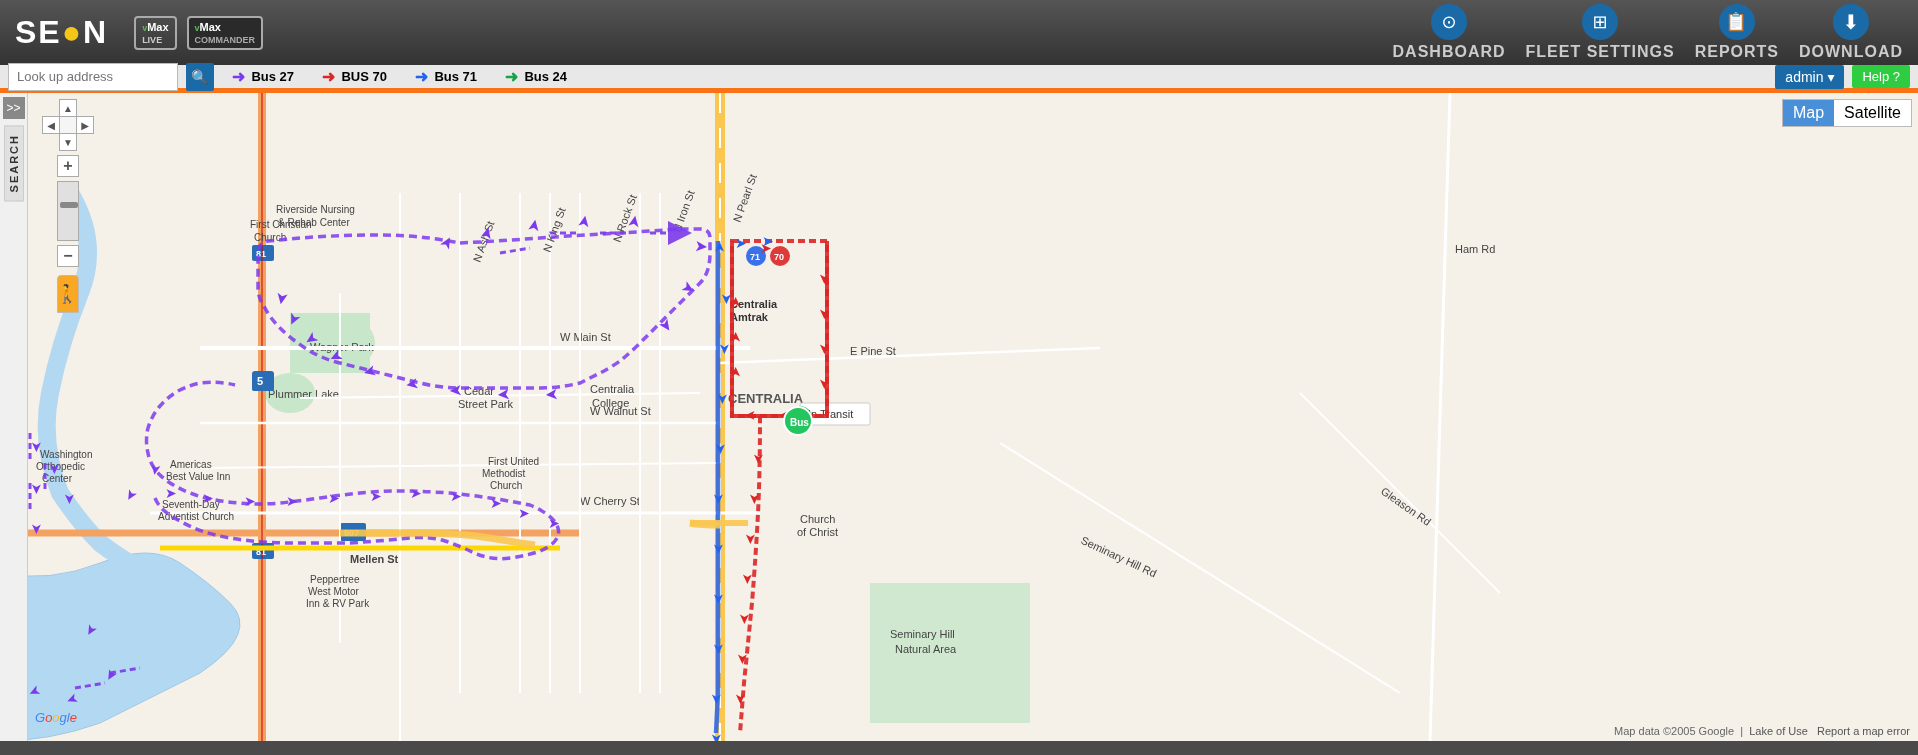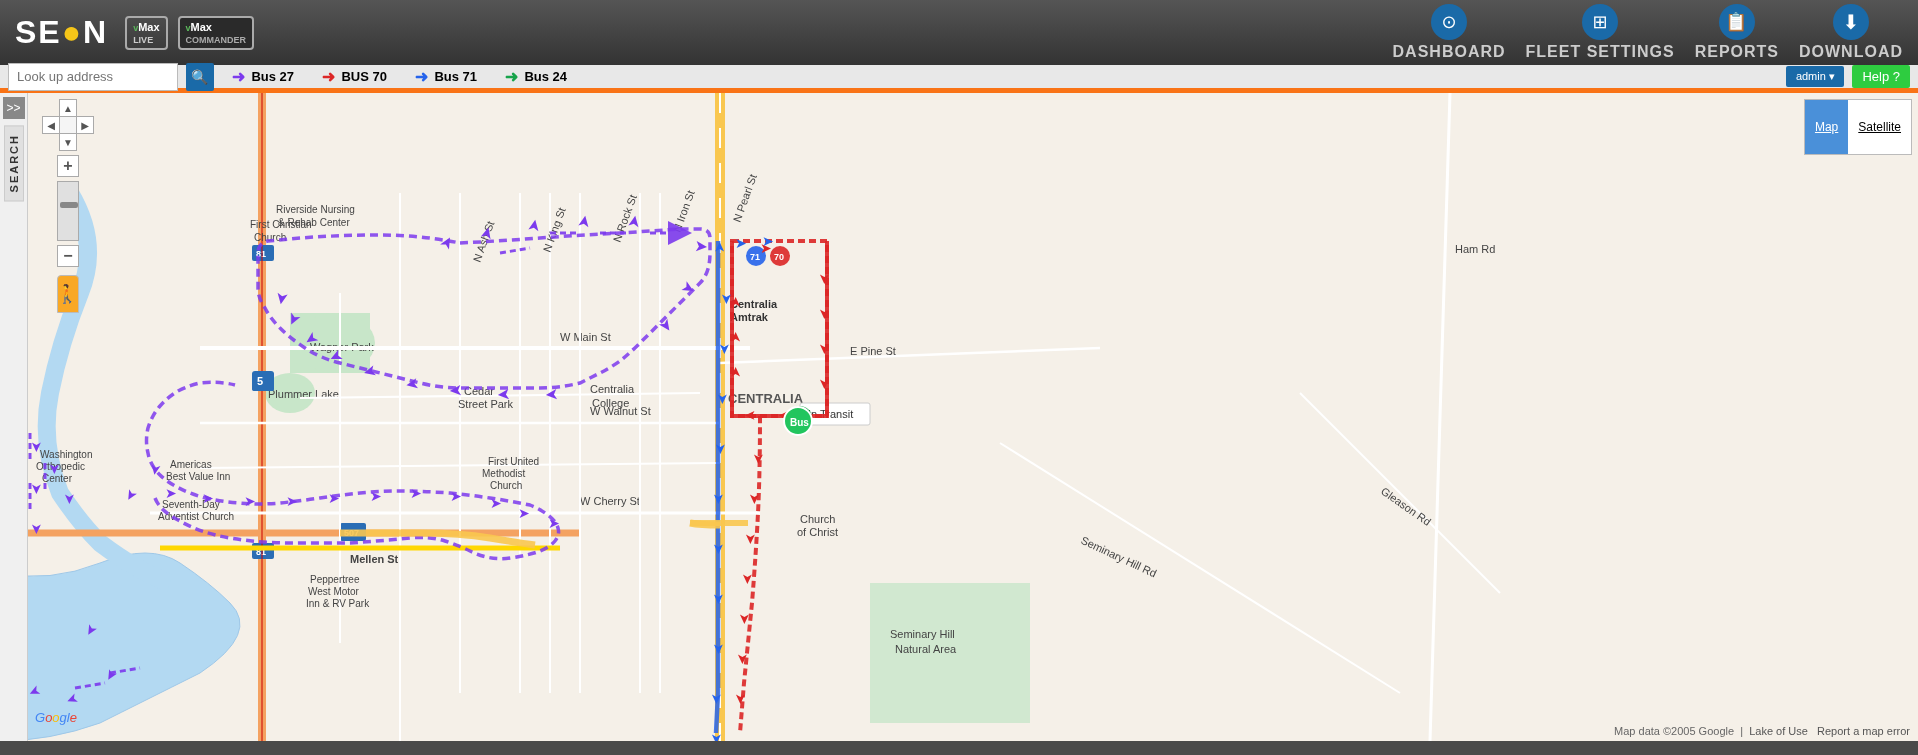--- a/index.html
+++ b/index.html
@@ -13,21 +13,21 @@
       display: flex;
       align-items: center;
       padding: 0 15px;
       gap: 10px;
     }
     #logo-seon {
       font-size: 32px;
       font-weight: bold;
       color: white;
       letter-spacing: 2px;
-      margin-right: 7px;
+      margin-right: 16px;
     }
     #logo-seon span { color: #f5c518; }
     .vmax-badge {
       border: 2px solid #aaa;
       border-radius: 4px;
       padding: 3px 6px;
       color: white;
       font-size: 11px;
       font-weight: bold;
       background: transparent;
@@ -122,21 +122,21 @@
       margin-left: auto;
       display: flex;
       align-items: center;
       gap: 8px;
     }
     .admin-btn {
       background: #1a6aa8;
       color: white;
       border: none;
       padding: 4px 10px;
-      font-size: 11px;
+      font-size: 14px;
       cursor: pointer;
       border-radius: 2px;
     }
     .help-btn {
       background: #2ecc40;
       color: white;
       border: none;
       padding: 4px 10px;
       font-size: 13px;
       cursor: pointer;
@@ -278,26 +278,25 @@
     #map-type-btns {
       position: absolute;
       top: 6px;
       right: 6px;
       z-index: 10;
       display: flex;
       gap: 0;
       border: 1px solid #bbb;
     }
     .map-type-btn {
-      padding: 20px 10px;
-      font-size: 12px;
+      padding: 4px 10px;
+      font-size: 16px;
       cursor: pointer;
       border: none;
       background: white;
-      text-decoration: underline;
     }
     .map-type-btn.active {
       background: #4a90d9;
       color: white;
     }
 
     
     #map-attribution {
       position: absolute;
       bottom: 4px;

